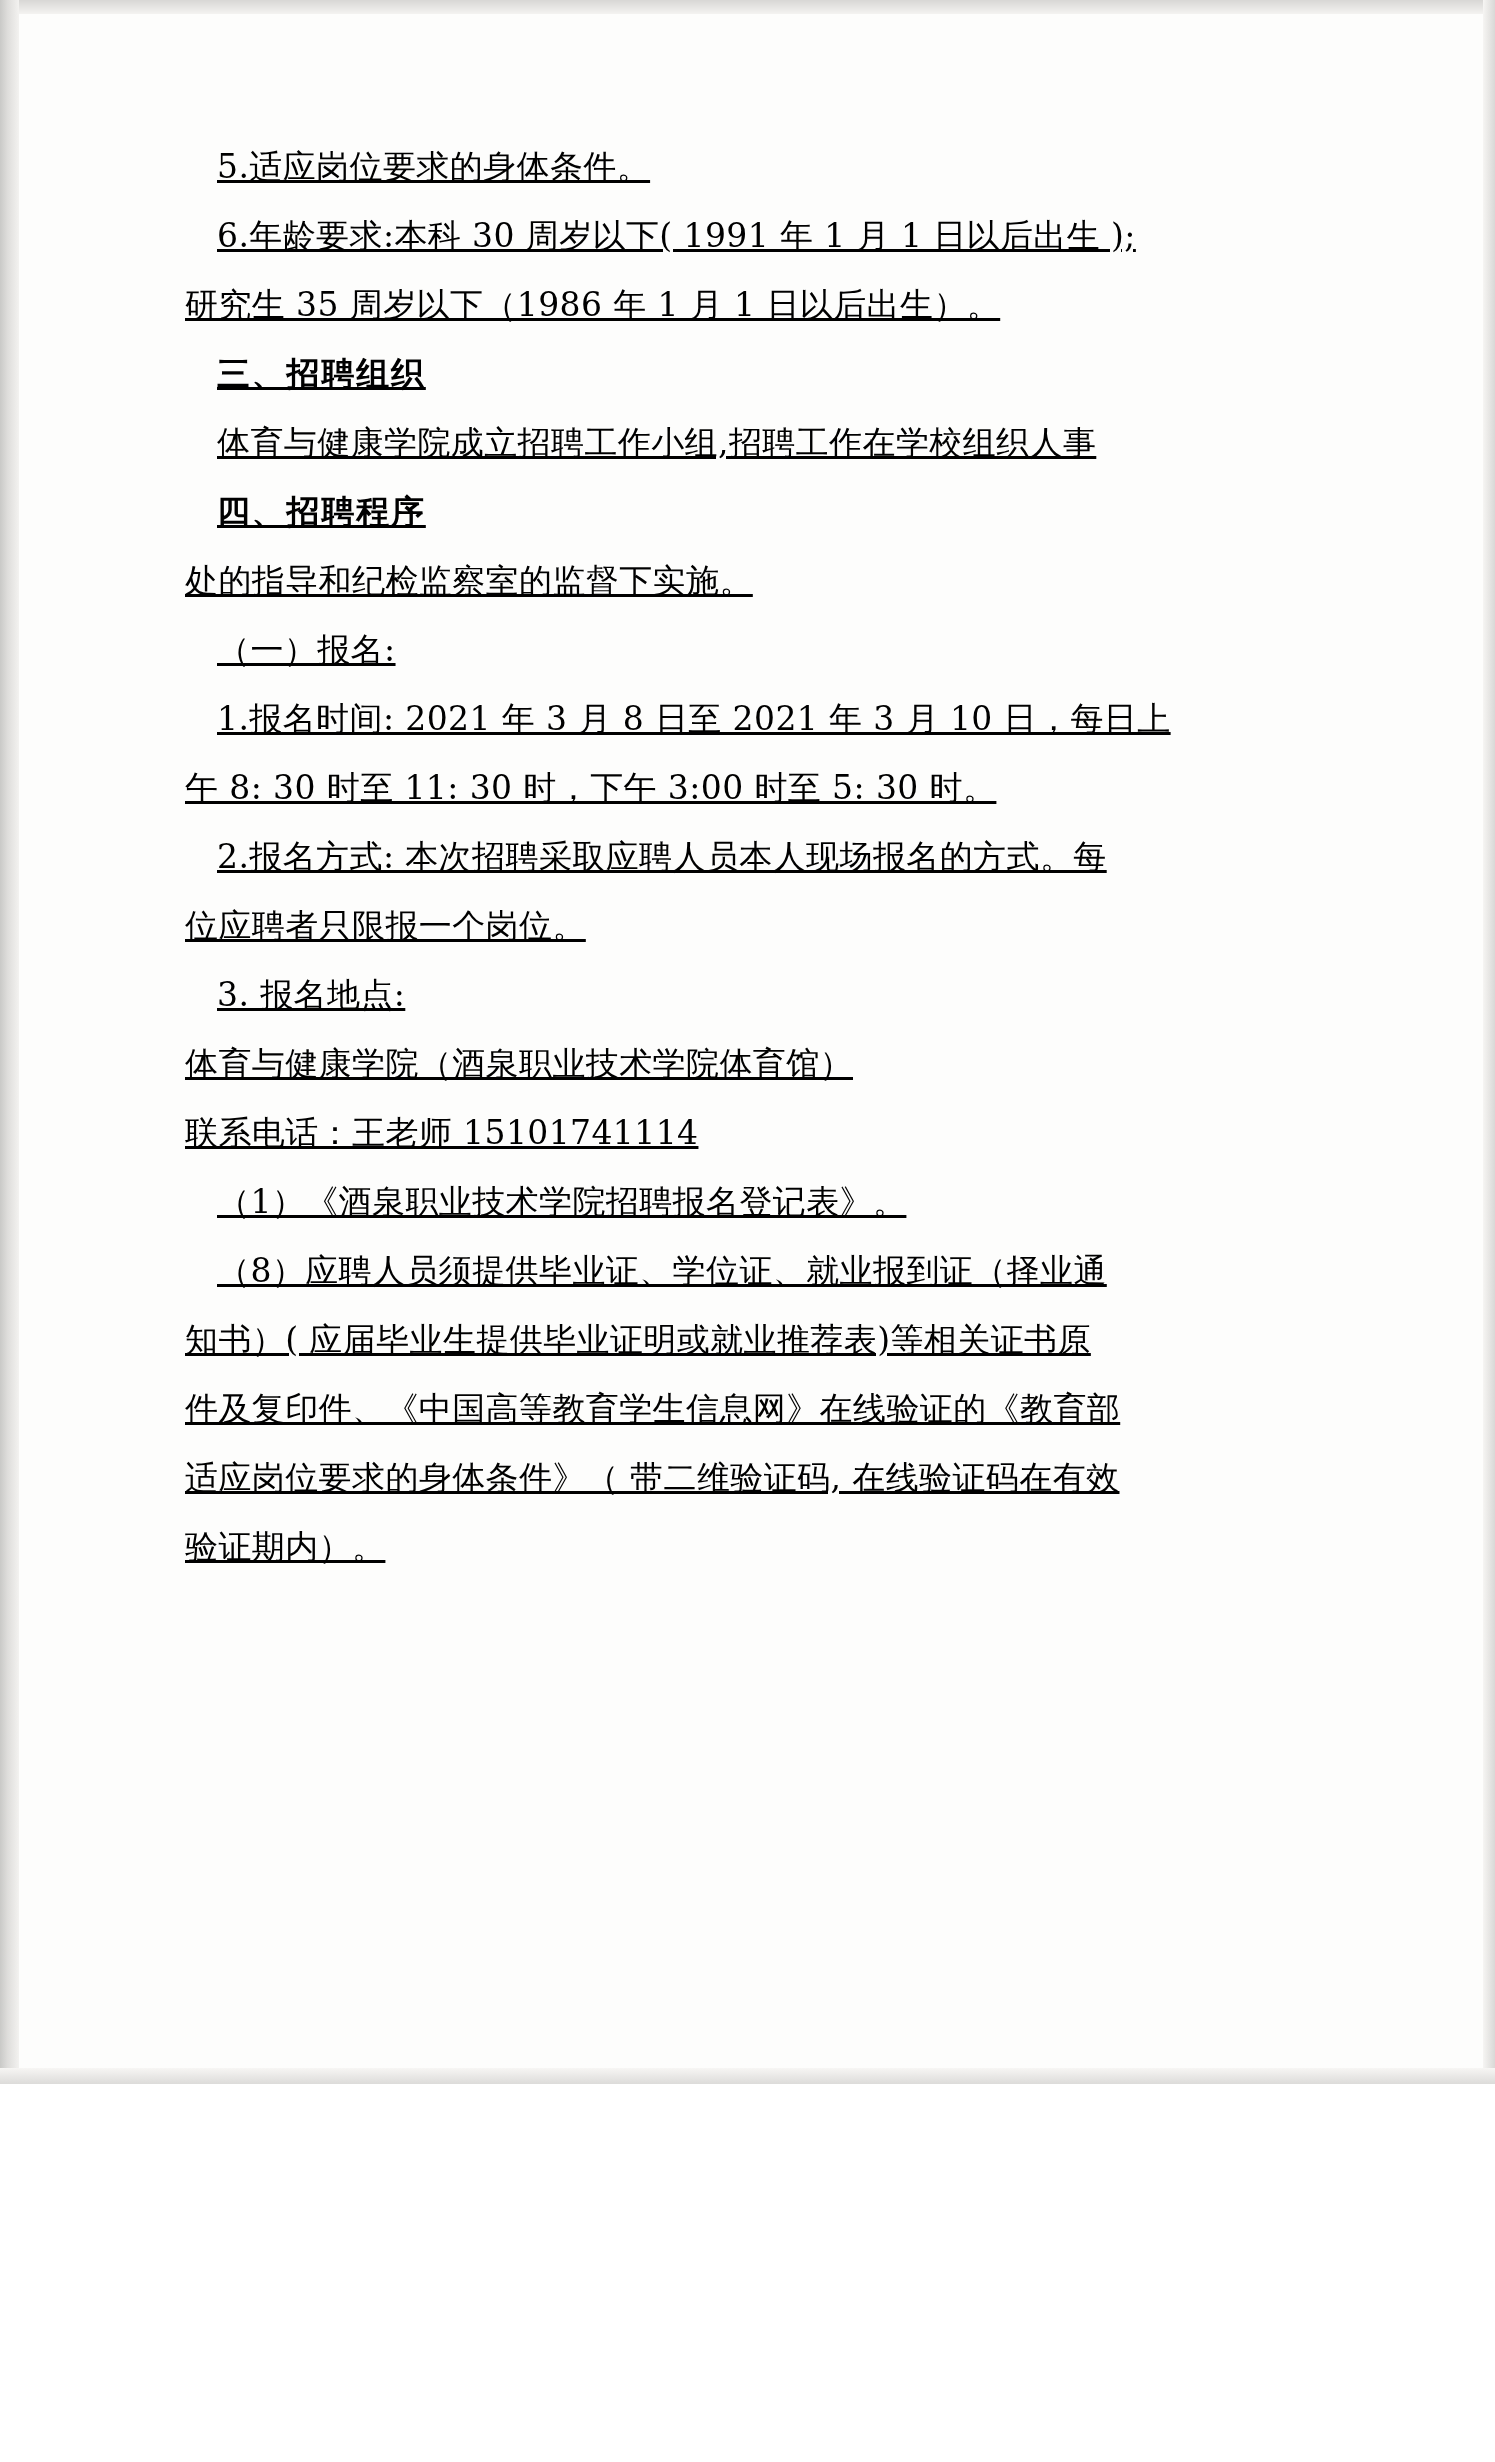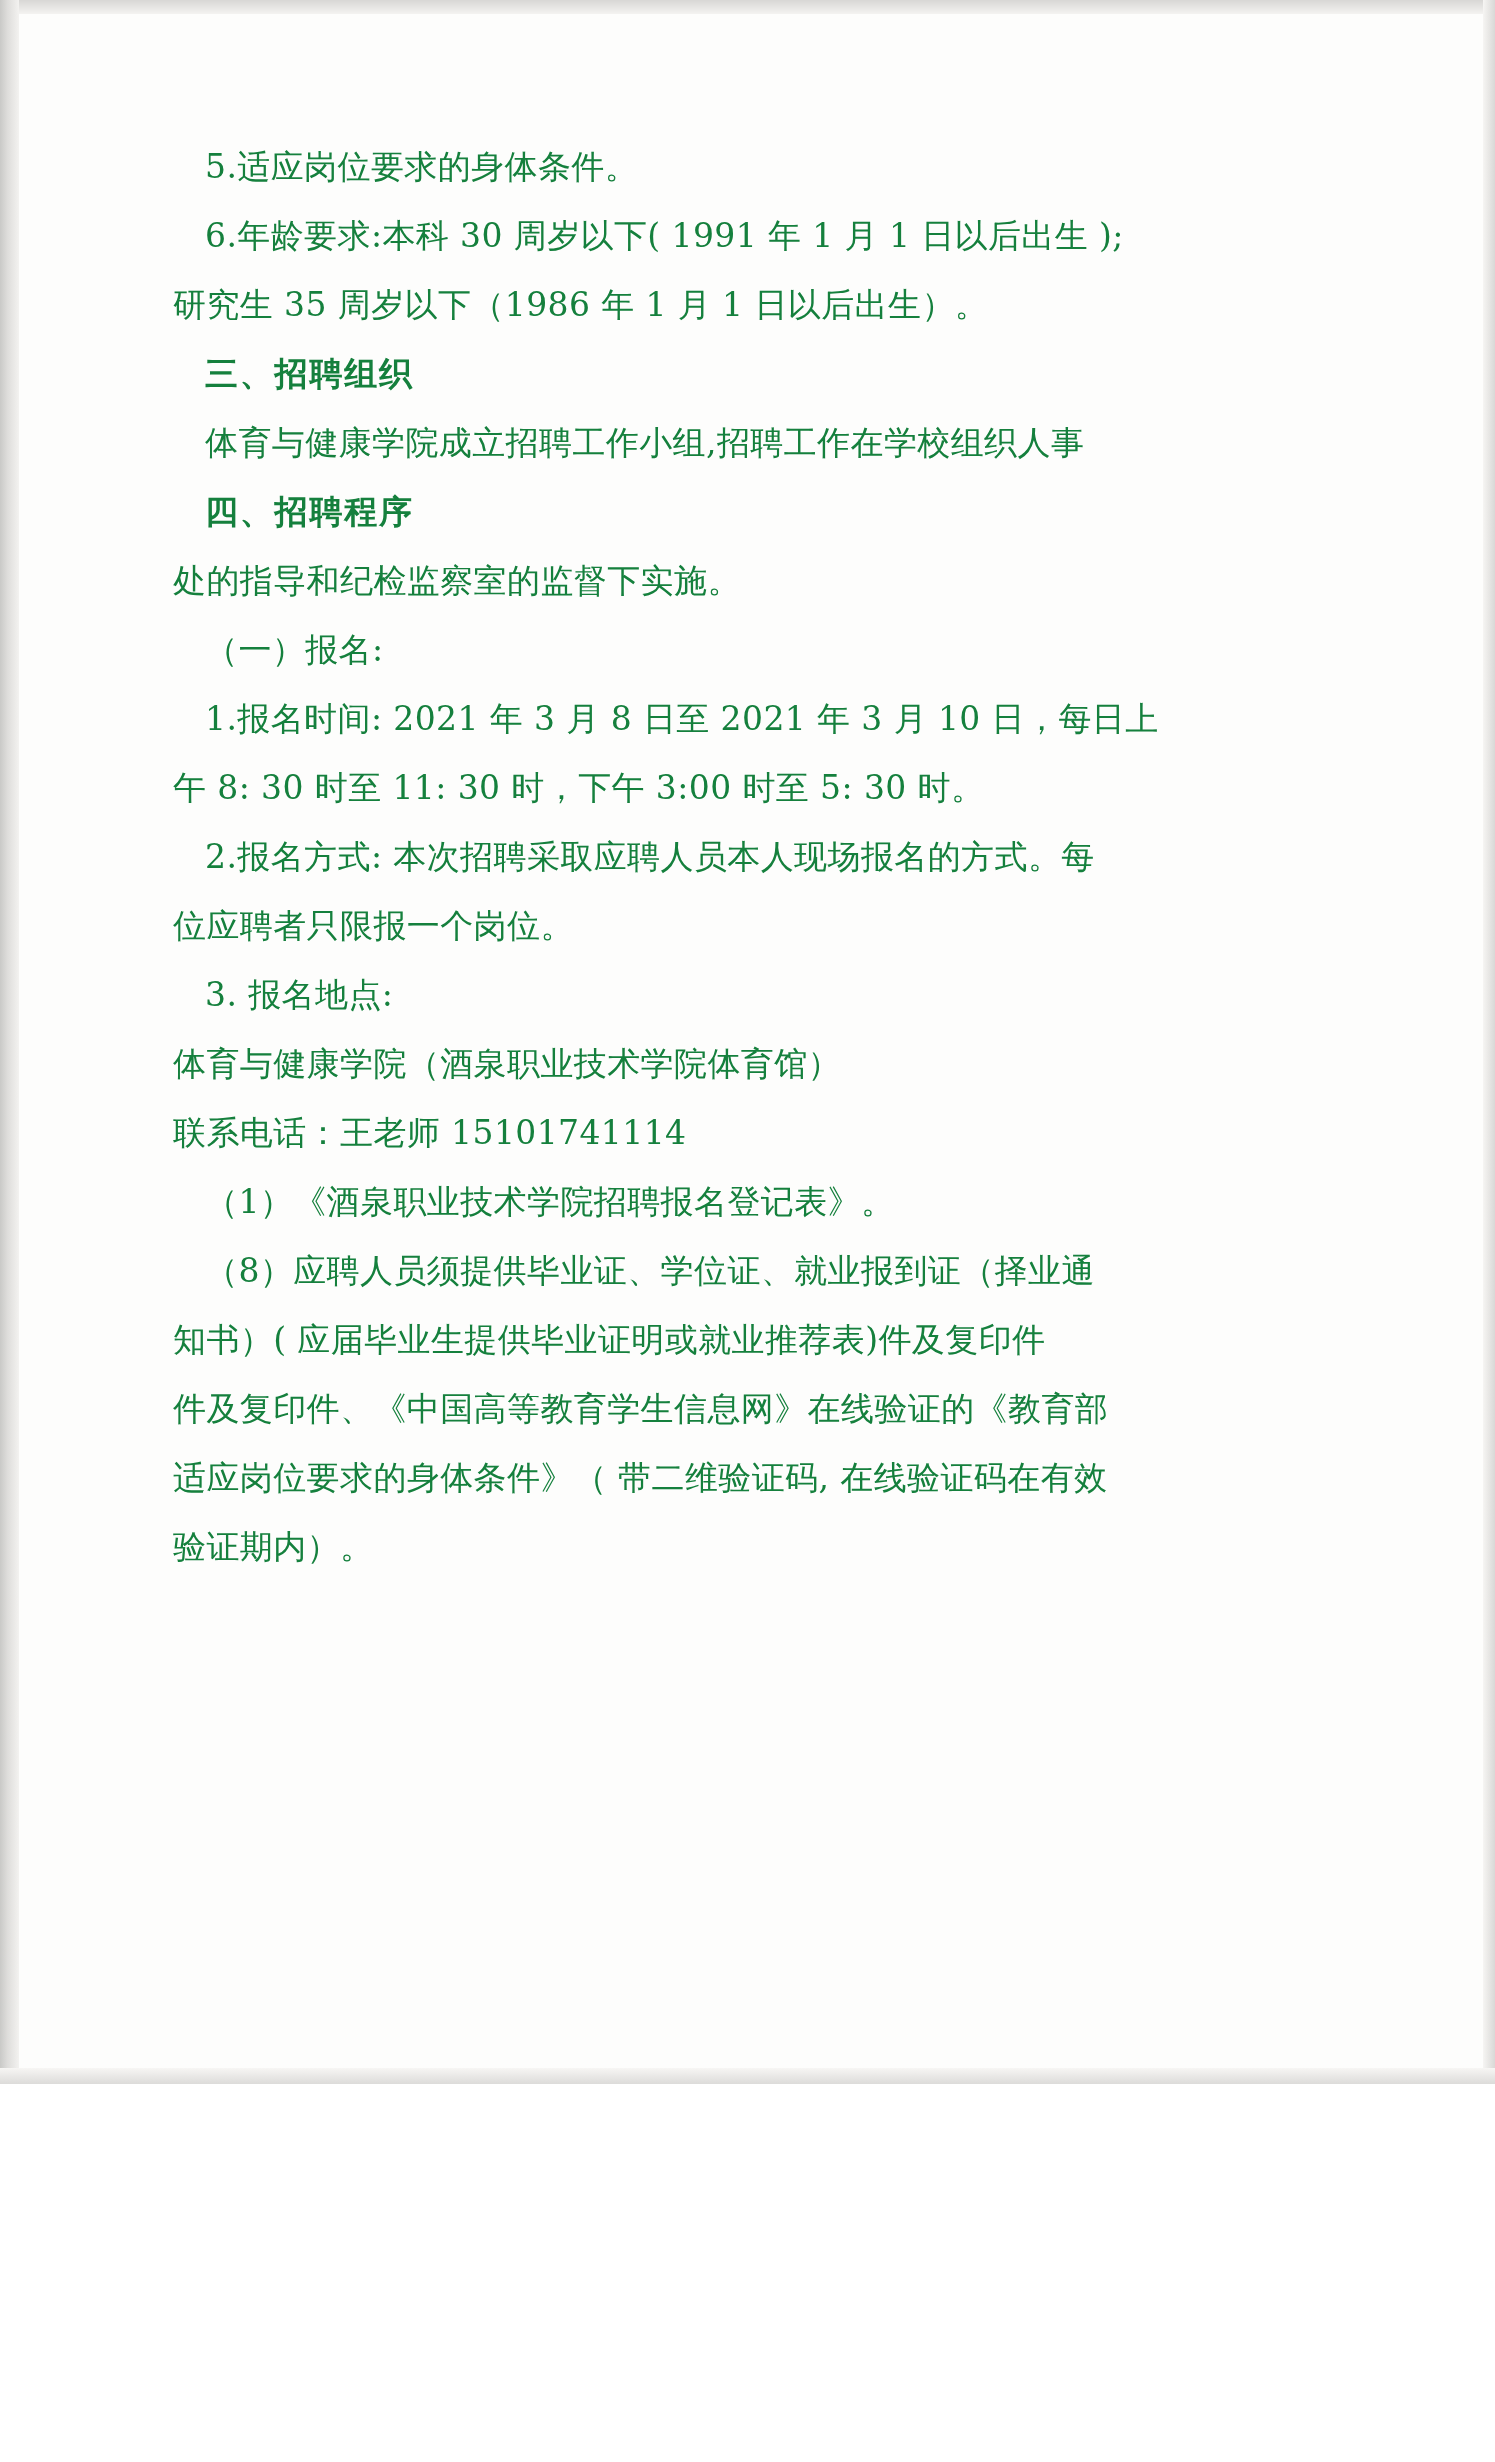--- a/index.html
+++ b/index.html
@@ -63,24 +63,25 @@
     left: 16px;
     top: 12.3px;
     width: 1467px;
     height: 2058px;
     background: #fdfdfc;
   }
 
   
   .doc-content {
     position: absolute;
-    left: 173px;
+    left: 185px;
     top: 132px;
     width: 1143px;
-    color: #15803d;
+    color: #000000;
+    text-decoration: underline;
   }
 
   .line {
     font-size: 33px;
     line-height: 69px;
     letter-spacing: 0.4px;
     white-space: pre;
     font-family: "DejaVu Serif", "Liberation Serif", serif;
   }
   .indent1 { padding-left: 32px; }
@@ -112,19 +113,19 @@
       <div class="line indent1">（一）报名:</div>
       <div class="line indent1">1.报名时间: 2021 年 3 月 8 日至 2021 年 3 月 10 日，每日上</div>
       <div class="line indent2">午 8: 30 时至 11: 30 时，下午 3:00 时至 5: 30 时。</div>
       <div class="line indent1">2.报名方式: 本次招聘采取应聘人员本人现场报名的方式。每</div>
       <div class="line indent2">位应聘者只限报一个岗位。</div>
       <div class="line indent1">3. 报名地点:</div>
       <div class="line indent2">体育与健康学院（酒泉职业技术学院体育馆）</div>
       <div class="line indent2">联系电话：王老师 15101741114</div>
       <div class="line indent1">（1）《酒泉职业技术学院招聘报名登记表》。</div>
       <div class="line indent1">（8）应聘人员须提供毕业证、学位证、就业报到证（择业通</div>
-      <div class="line indent2">知书）( 应届毕业生提供毕业证明或就业推荐表)件及复印件</div>
+      <div class="line indent2">知书）( 应届毕业生提供毕业证明或就业推荐表)等相关证书原</div>
       <div class="line indent2">件及复印件、《中国高等教育学生信息网》在线验证的《教育部</div>
       <div class="line indent2">适应岗位要求的身体条件》（ 带二维验证码, 在线验证码在有效</div>
       <div class="line indent2">验证期内）。</div>
     </div>
 </div>
 
 
 </body></html>

